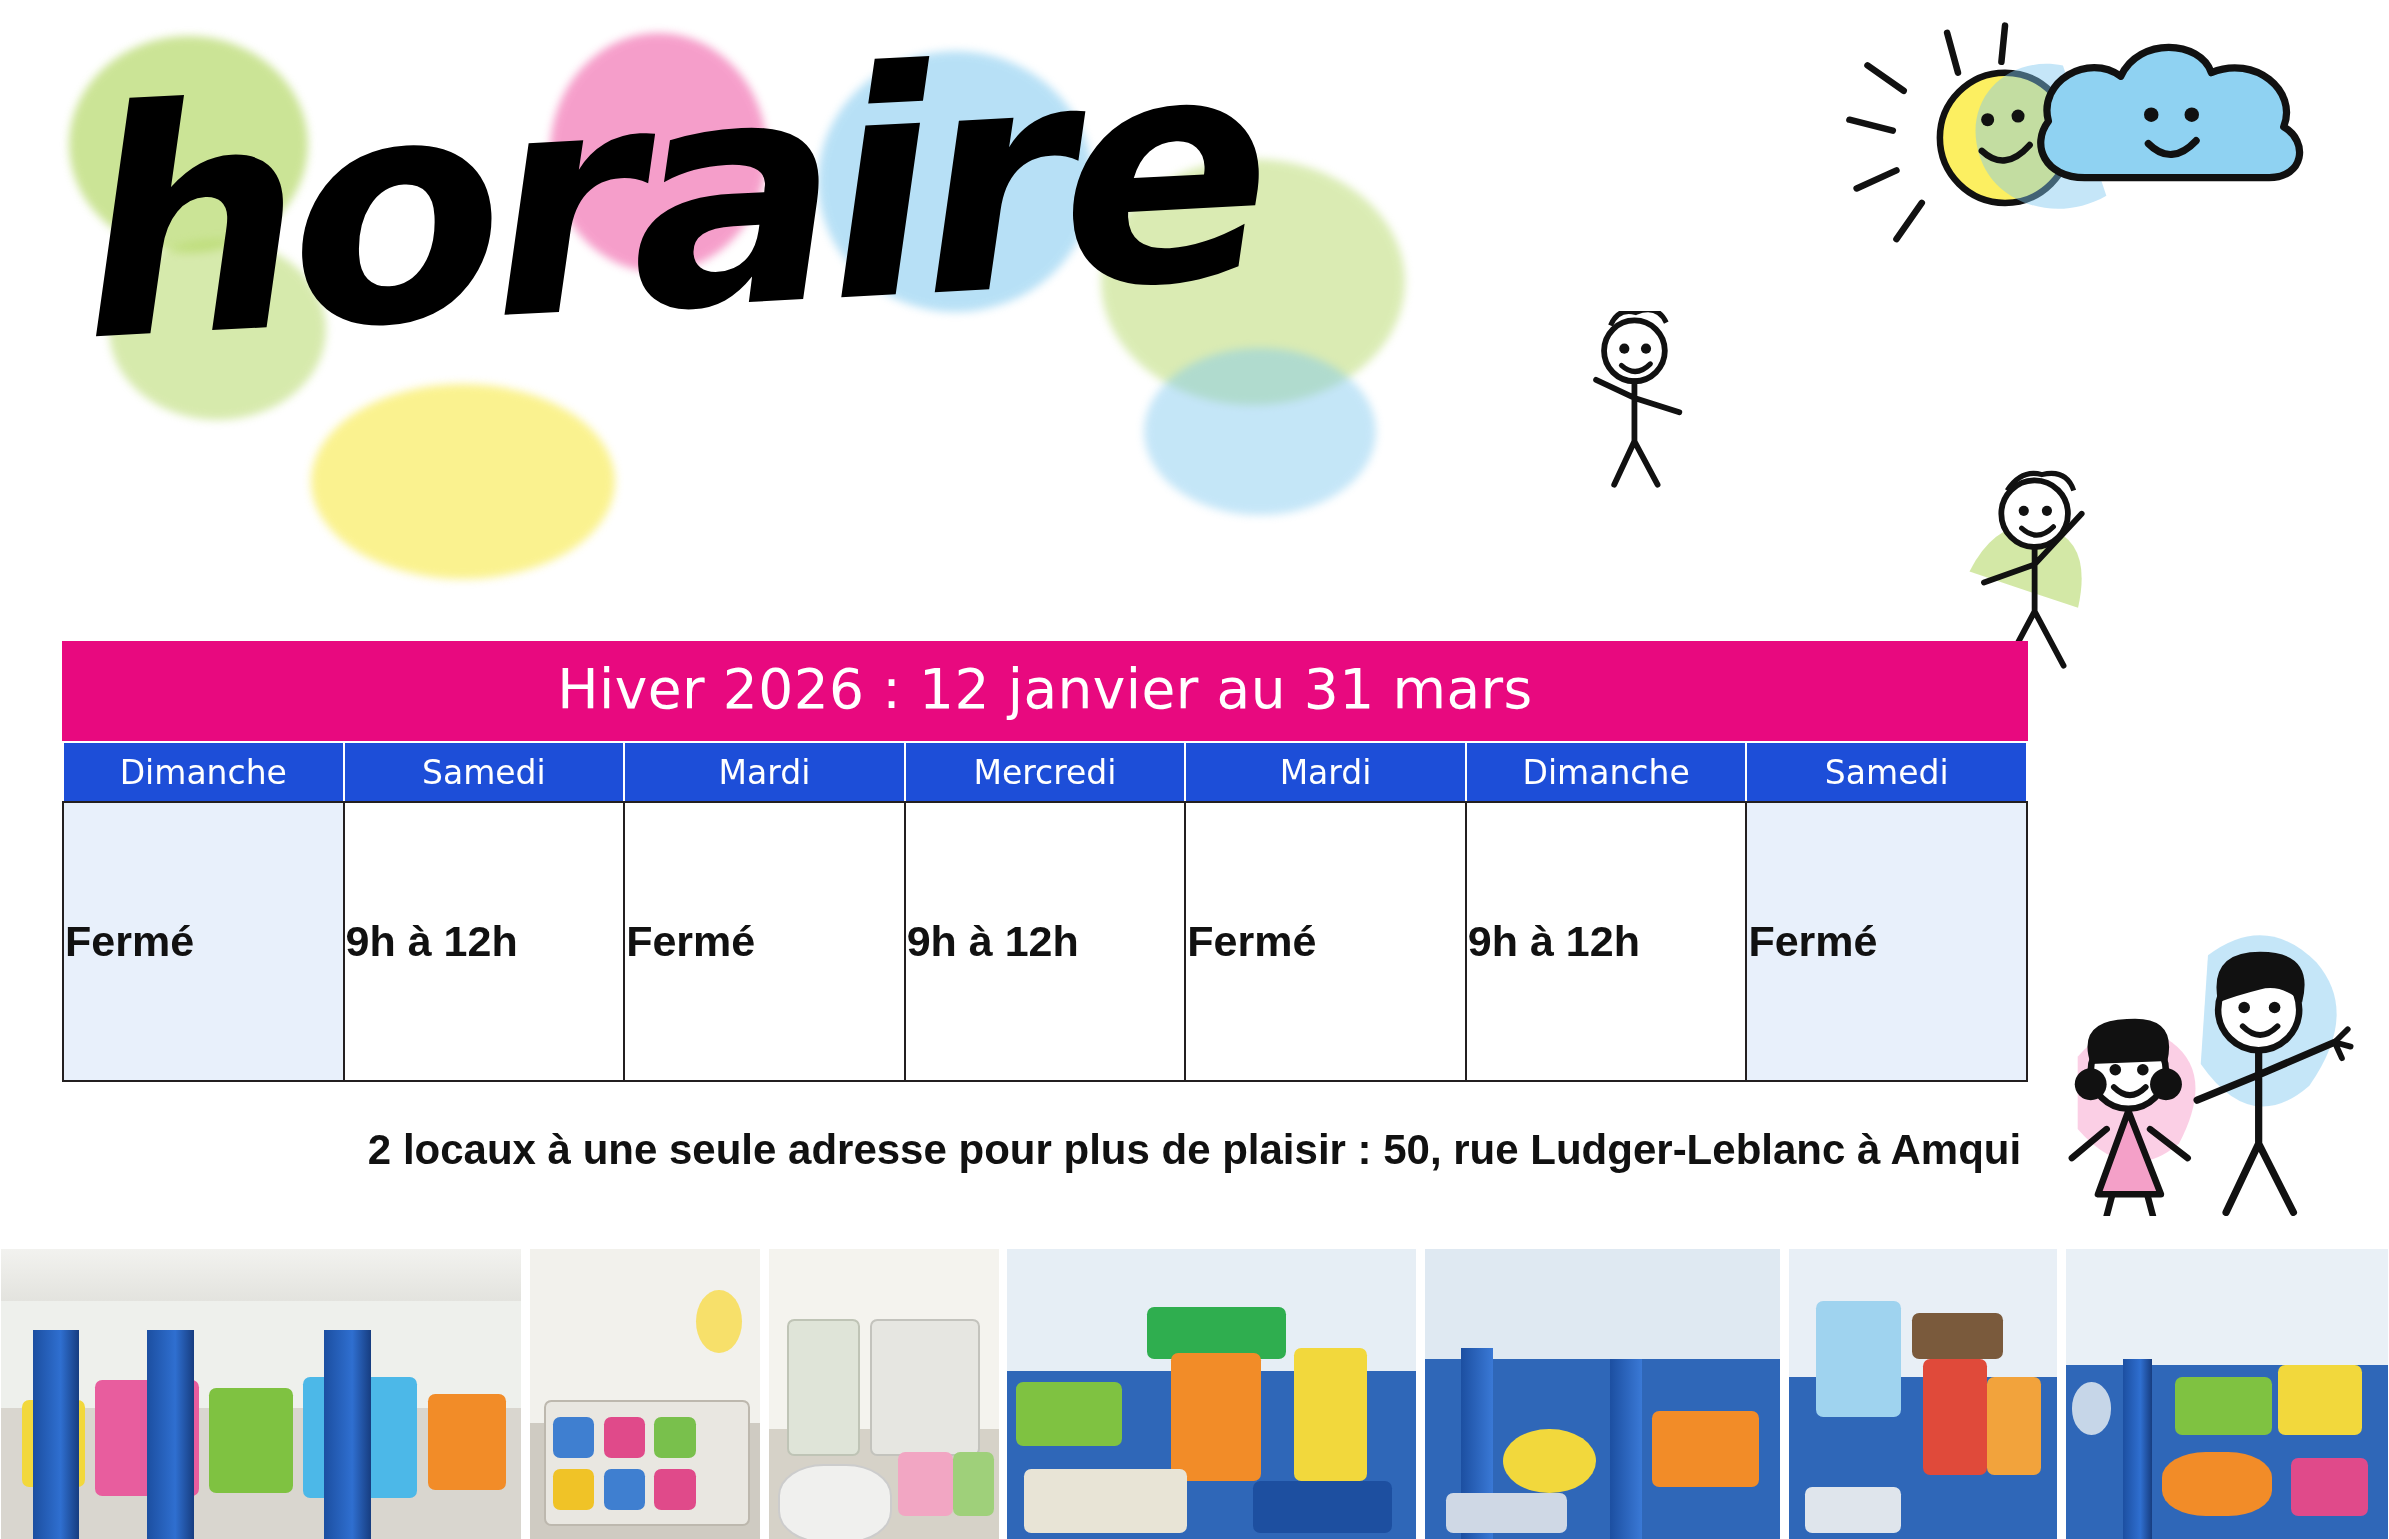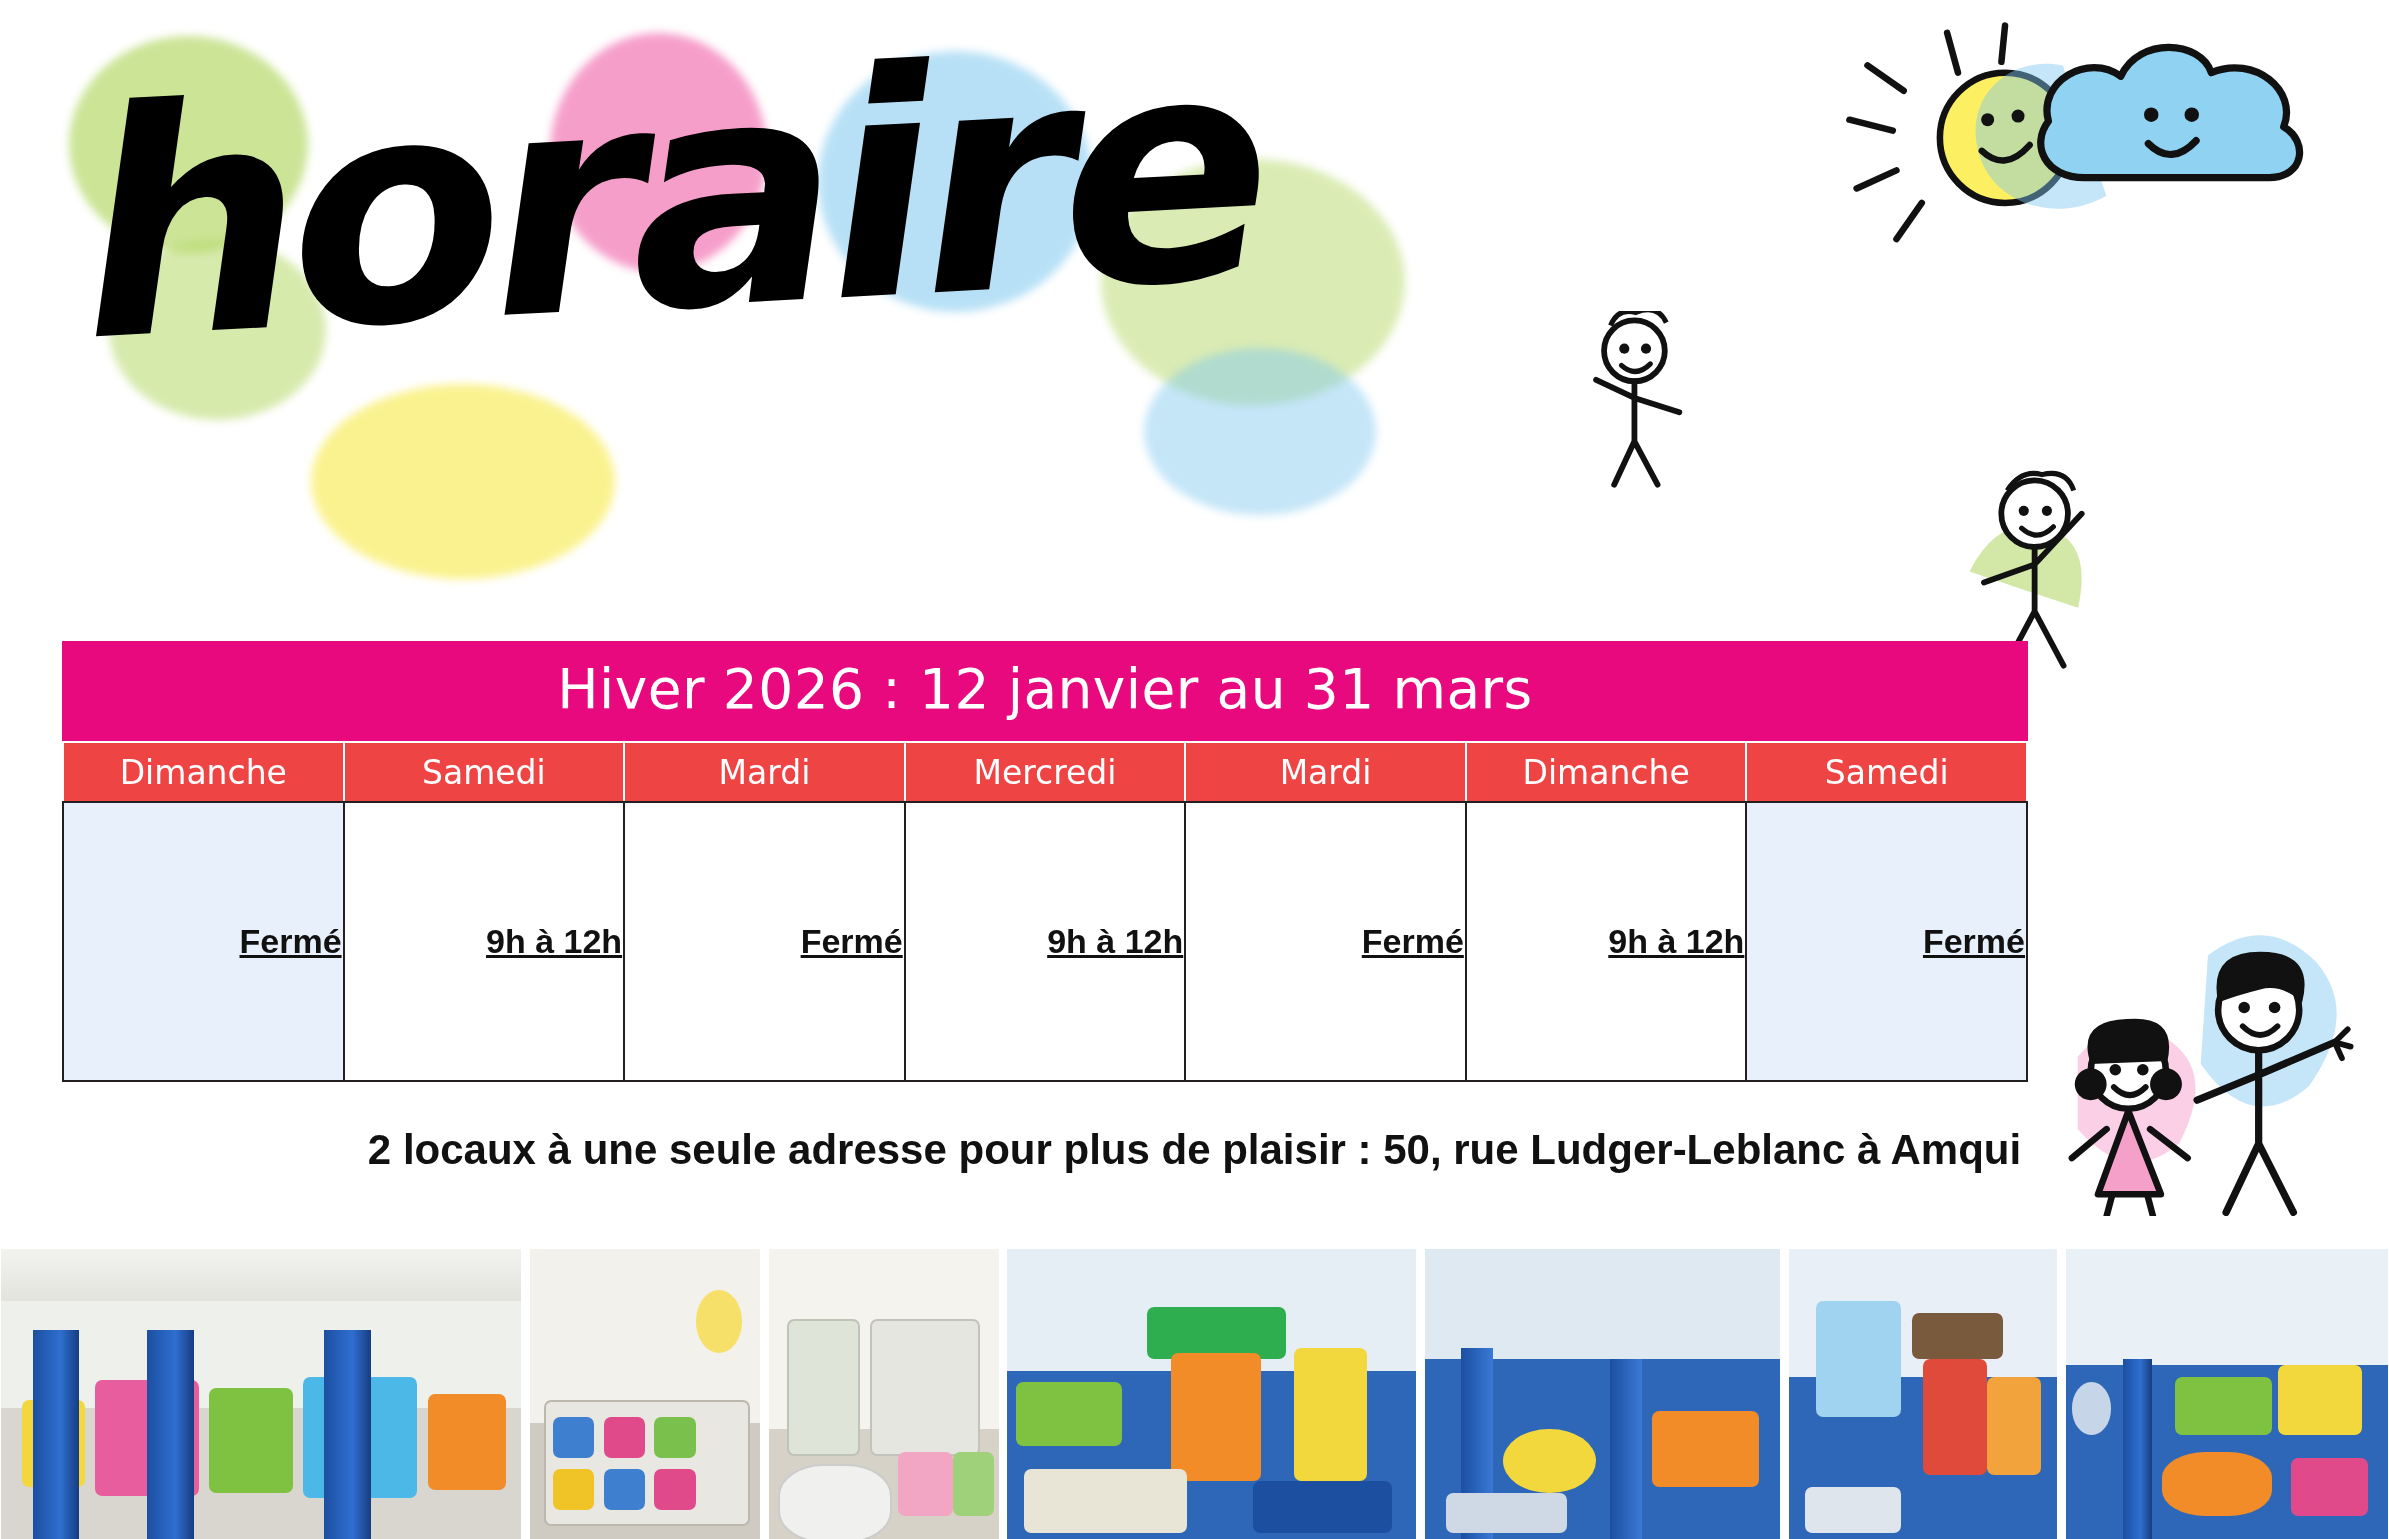--- a/index.html
+++ b/index.html
@@ -87,39 +87,38 @@
     font-weight: 400;
     padding: 16px 0 20px 0;
     letter-spacing: 0.4px;
   }
   table.sched {
     border-collapse: collapse;
     width: 100%;
     table-layout: fixed;
   }
   table.sched th {
-    background: #ef4444;
+    background: #1d4ed8;
     color: #ffffff;
     font-family: "DejaVu Sans", sans-serif;
     font-weight: 400;
     font-size: 33px;
     height: 56px;
     border: 2.2px solid #ffffff;
     border-bottom: 2.2px solid #231f20;
   }
   table.sched td {
     border: 2.9px solid #231f20;
     height: 275px;
-    text-align: right;
+    text-align: left;
     vertical-align: middle;
     font-family: "Liberation Sans", sans-serif;
     font-weight: 700;
-    font-size: 34px;
+    font-size: 43px;
     background: #ffffff;
-    text-decoration: underline;
   }
   table.sched td.closed-weekend {
     background: #e8f0fb;
   }
   .address {
     position: absolute;
     left: 0; right: 0;
     top: 1126px;
     text-align: center;
     font-family: "Liberation Sans", sans-serif;

